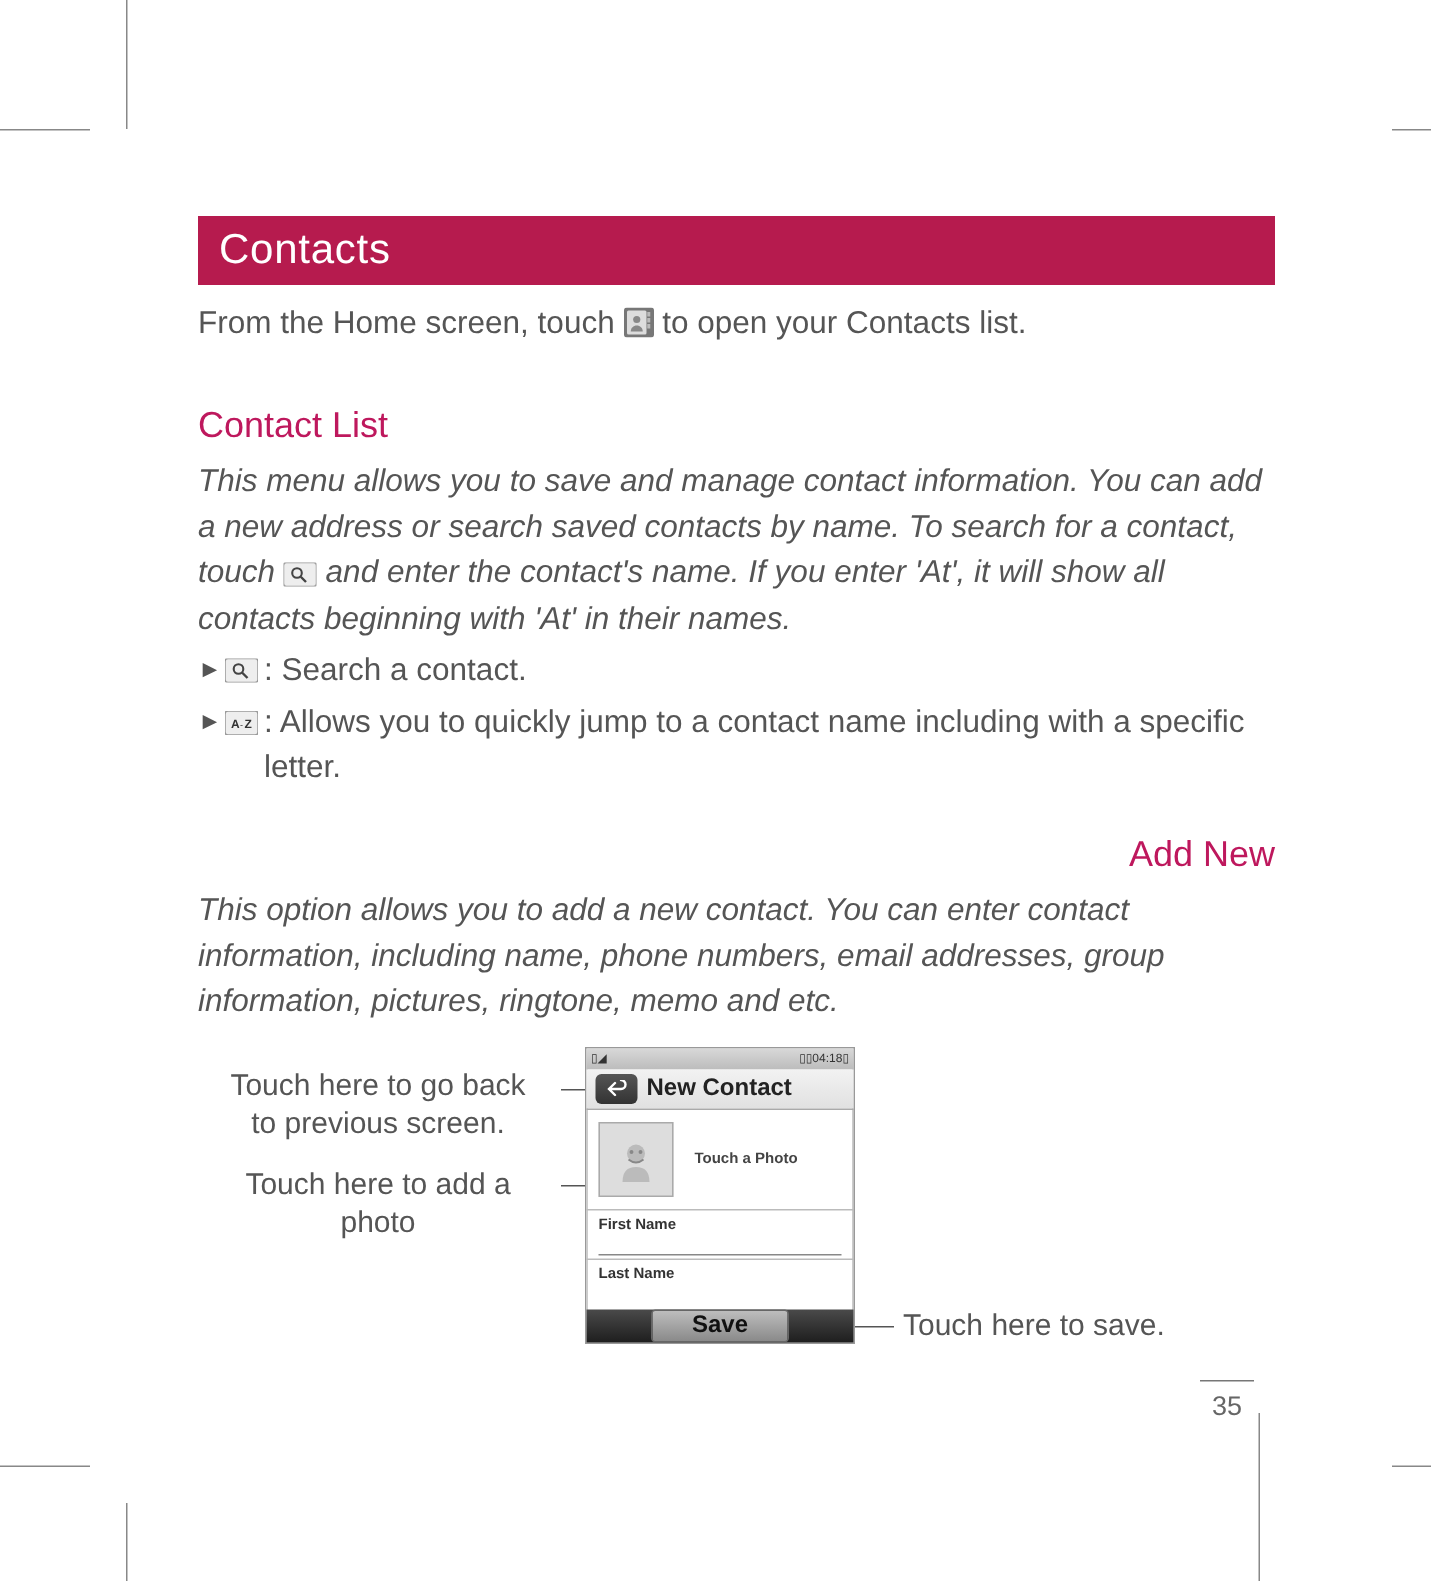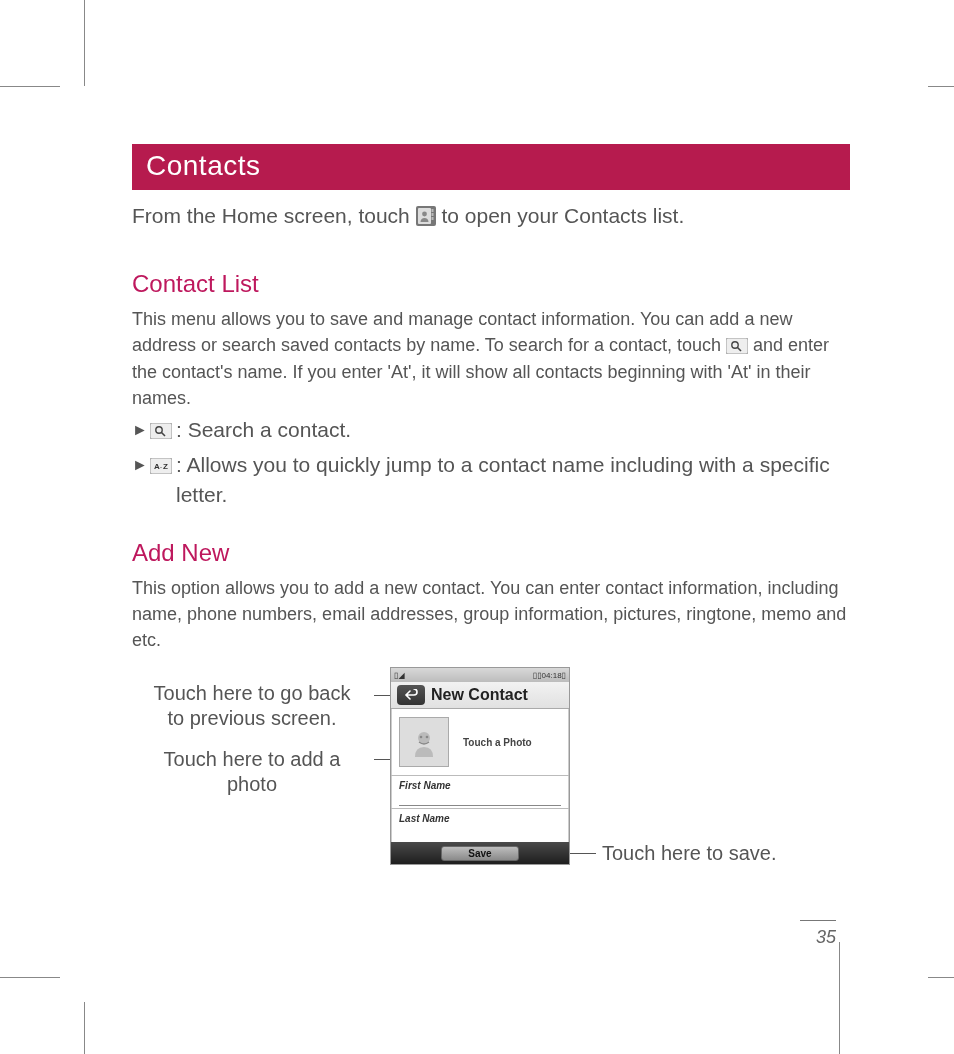--- a/index.html
+++ b/index.html
@@ -99,26 +99,28 @@
   }
 
   h2.sub {
     color: #be185d;
     font-size: 24px;
     font-weight: 500;
     margin: 40px 0 8px 0;
   }
   h2.sub2{
     margin-top:30px;
+    text-align:right;
   }
 
   .bodytext {
-    font-size: 18px;
+    font-size: 21px;
     line-height: 1.45;
     color:#555;
+    font-style:italic;
   }
 
   .bullet-row {
     display: flex;
     align-items: flex-start;
     font-size: 21px;
     line-height: 1.4;
     margin-top: 4px;
     color:#555;
   }
@@ -200,21 +202,20 @@
   }
   .phone .choose{
     font-size:10px;
     font-weight:bold;
     color:#444;
     margin-left:14px;
   }
   .phone .field{
     border-top:1px solid #bbb;
     padding:4px 8px 2px 8px;
-    font-style:italic;
   }
   .phone .field .lbl{
     font-size:10px;
     font-weight:bold;
     color:#333;
   }
   .phone .field .inputline{
     height:12px;
     border-bottom:1px solid #888;
     margin-top:2px;
@@ -224,21 +225,21 @@
     left:0;right:0;bottom:0;
     height:22px;
     background:linear-gradient(#4a4a4a,#1e1e1e);
     display:flex;
     align-items:center;
     justify-content:center;
   }
   .phone .savebtn{
     background:linear-gradient(#bdbdbd,#8a8a8a);
     color:#111;
-    font-size:10px;
+    font-size:16px;
     font-weight:bold;
     padding:1px 26px;
     border-radius:3px;
     border:1px solid #666;
   }
 
   .callout{
     position:absolute;
     font-size:20px;
     color:#555;
@@ -249,22 +250,21 @@
   .callout-line{
     position:absolute;
     height:1px;
     background:#555;
   }
 
   .pagenum-block{
     position:absolute;
     right:118px;
     top: 920px;
-    text-align:right;
-    font-style:italic;
+    text-align:center;
   }
   .pagenum-rule{
     width:36px;
     height:1px;
     background:#777;
     margin:0 auto 6px auto;
   }
   .pagenum{
     font-size:18px;
     color:#666;

